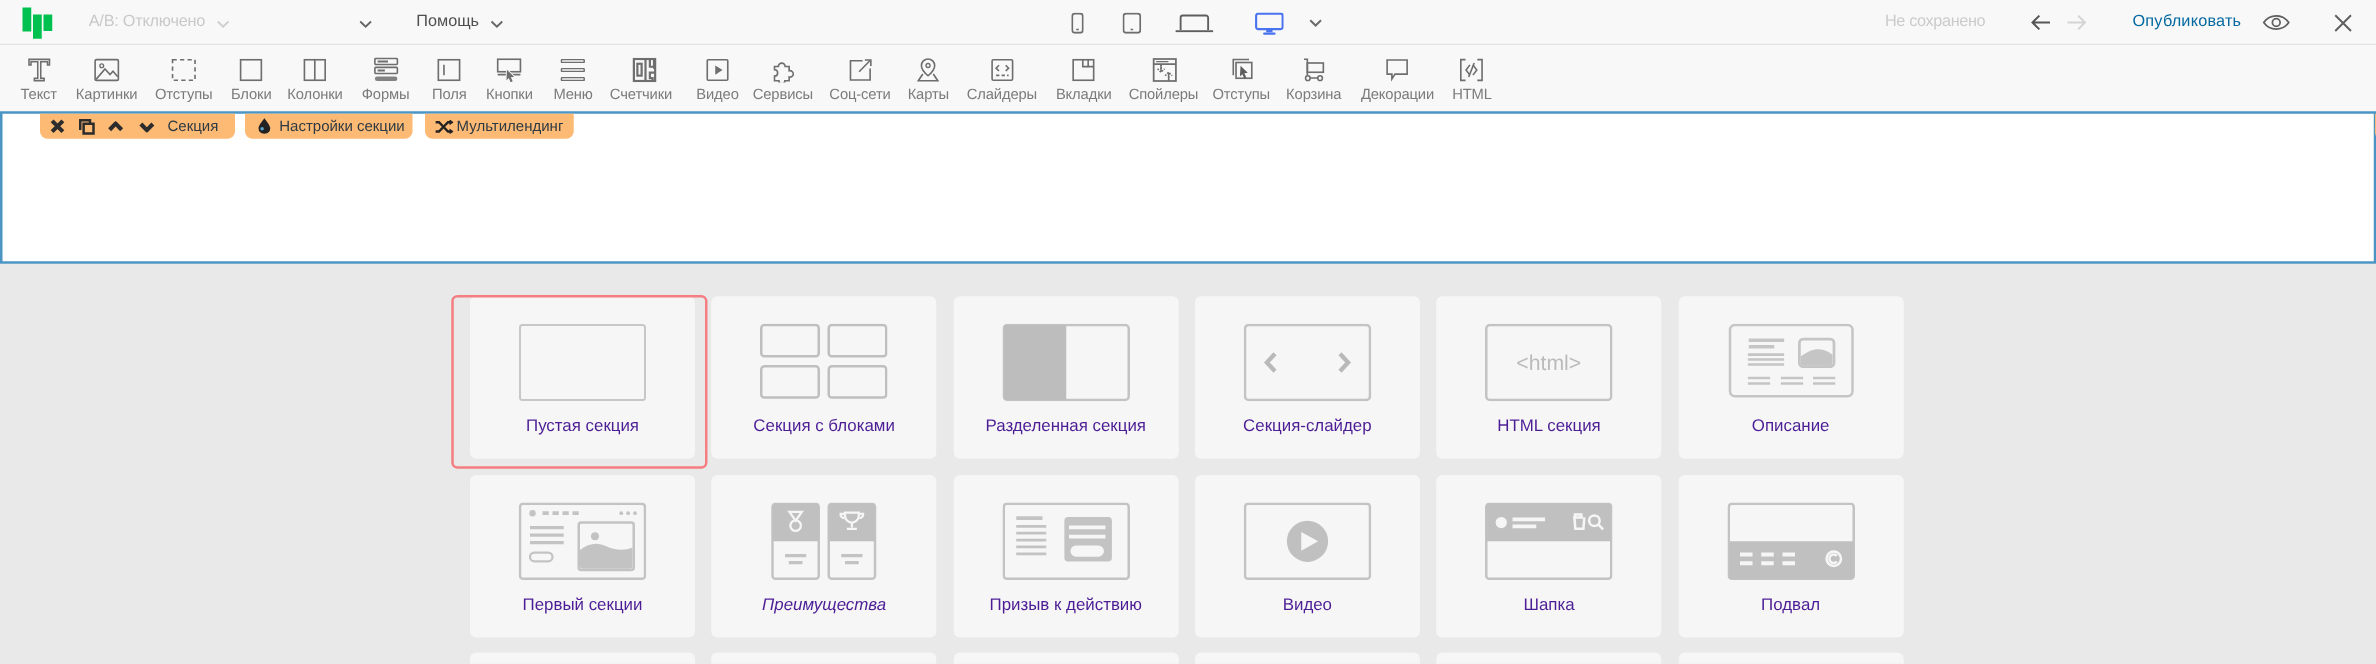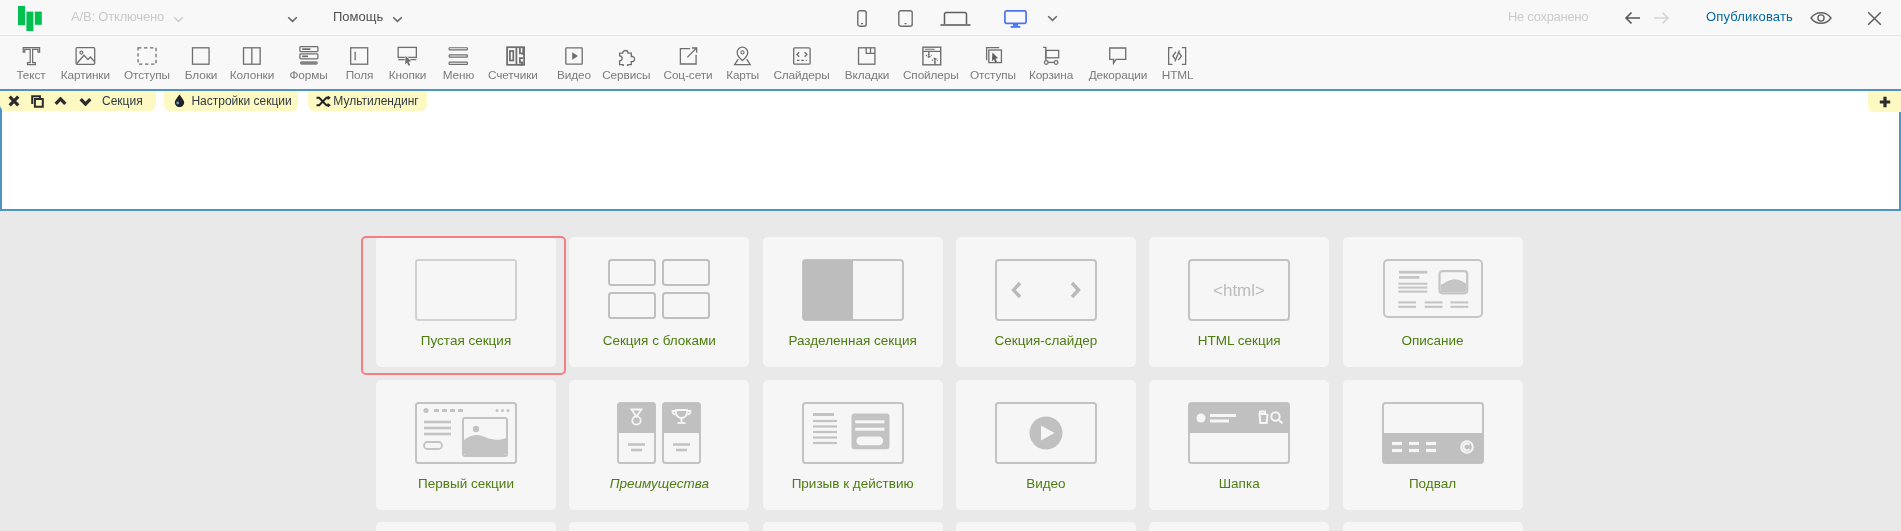--- a/index.html
+++ b/index.html
@@ -7,26 +7,26 @@
 .abs{position:absolute;}
 
 #topbar{position:absolute;left:0;top:0;width:1901px;height:36px;background:#f8f8f8;border-bottom:1px solid #e3e3e3;box-sizing:border-box;}
 #toolbar{position:absolute;left:0;top:36px;width:1901px;height:52.7px;background:#f8f8f8;}
 .titem{position:absolute;top:45.5px;transform:translateX(-50%);text-align:left;}
 .titem svg{display:block;margin:0 auto;}
 .tlabel{margin-top:3px;font-size:11.8px;line-height:13px;color:#7b7b7b;white-space:nowrap;letter-spacing:-0.1px;}
 .menutext{position:absolute;top:0;height:34px;line-height:34px;font-size:13px;color:#4f4f4f;white-space:nowrap;}
 
 #canvas{position:absolute;left:0;top:88.7px;width:1901px;height:122.6px;background:#fff;border-top:2.5px solid #4b95c5;border-bottom:2.3px solid #4b95c5;border-left:2px solid #4b95c5;border-right:2px solid #4b95c5;box-sizing:border-box;}
-.btab{position:absolute;top:91.2px;height:19.8px;background:#fef9c3;border-radius:0 0 6px 6px;}
+.btab{position:absolute;top:91.2px;height:19.8px;background:#fdba74;border-radius:0 0 6px 6px;margin-left:32px;}
 .btabtxt{position:absolute;font-size:12px;color:#2e3a42;line-height:20px;white-space:nowrap;}
 
 .card{position:absolute;width:180px;height:130px;background:#f6f6f6;border-radius:5px;}
 .card svg{position:absolute;left:50%;top:22px;transform:translateX(-50%);}
-.clabel{position:absolute;top:96px;left:0;width:100%;text-align:center;font-size:13.5px;color:#4d7c0f;white-space:nowrap;}
+.clabel{position:absolute;top:96px;left:0;width:100%;text-align:center;font-size:13.5px;color:#4c1d95;white-space:nowrap;}
 #redbox{position:absolute;left:360.5px;top:235.5px;width:205px;height:139px;border:2.6px solid #f47e81;border-radius:5px;box-sizing:border-box;}
 </style>
 </head>
 <body>
 <div id="topbar"></div>
 
 <svg class="abs" style="left:17px;top:5px" width="26" height="27" viewBox="0 0 26 27">
   <rect x="1" y="1" width="7" height="19.2" fill="#00c14f"></rect>
   <rect x="9.4" y="6.6" width="7" height="19.4" fill="#00c14f"></rect>
   <rect x="17.8" y="6.6" width="7" height="13.2" fill="#00c14f"></rect>

